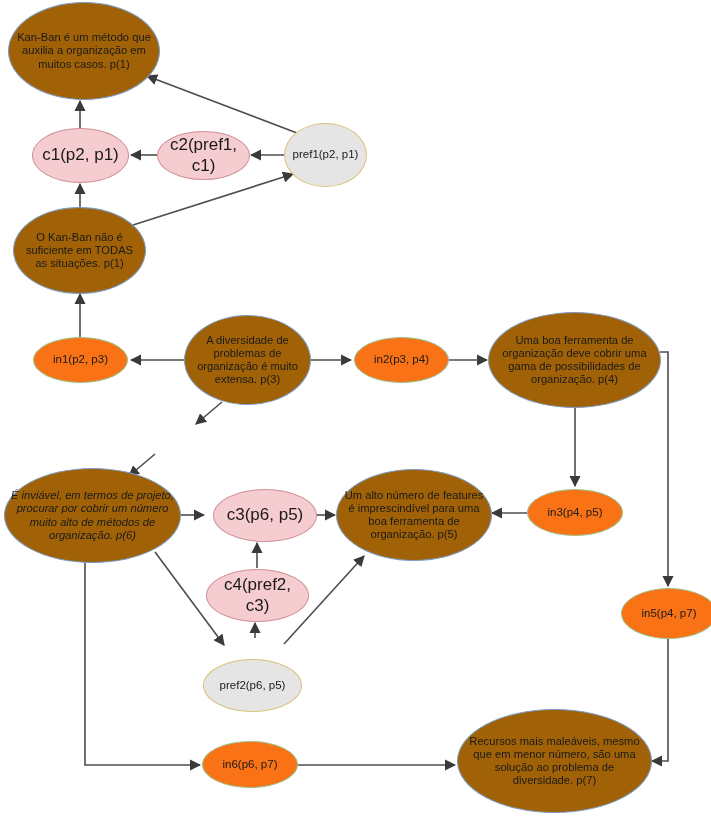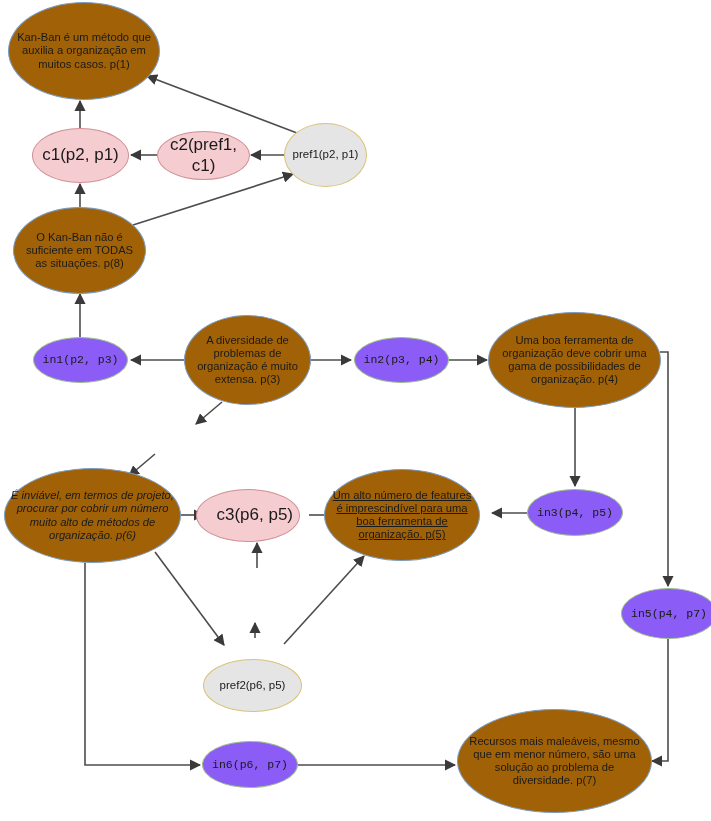--- a/index.html
+++ b/index.html
@@ -18,21 +18,21 @@
     box-sizing:border-box;
     border-radius:50%;
     border:1px solid #888;
     color:#1a1a1a;
     line-height:1.18;
     padding:2px 6px;
   }
   .node span{display:block;width:100%;}
   .prop{background:#a16207;border-color:#7a9cc6;font-size:11.2px;}
   .conflict{background:#f5ccd0;border-color:#cf9196;font-size:17px;}
-  .incomp{background:#8b5cf6;border-color:#9dc08a;font-size:11.5px;font-family:Liberation Mono, monospace;}
+  .incomp{background:#f97316;border-color:#9dc08a;font-size:11.5px;}
   .pref{background:#e5e5e5;border-color:#d8c377;font-size:11.5px;}
 </style>
 </head>
 <body>
 
 <div id="canvas">
 
   <svg id="edges" xmlns="http://www.w3.org/2000/svg">
     <defs>
       <marker id="ah" viewBox="0 0 10 10" refX="9" refY="5" markerWidth="7" markerHeight="7" orient="auto-start-reverse">
@@ -101,21 +101,21 @@
 
   <div class="node conflict" style="left:157px;top:131px;width:93px;height:49px;">
     <span>c2(pref1, c1)</span>
   </div>
 
   <div class="node pref" style="left:284px;top:123px;width:83px;height:64px;">
     <span>pref1(p2, p1)</span>
   </div>
 
   <div class="node prop" style="left:13px;top:207px;width:133px;height:87px;">
-    <span>O Kan-Ban não é suficiente em TODAS as situações. p(8)</span>
+    <span>O Kan-Ban não é suficiente em TODAS as situações. p(1)</span>
   </div>
 
   <div class="node incomp" style="left:33px;top:337px;width:95px;height:46px;">
     <span>in1(p2, p3)</span>
   </div>
 
   <div class="node prop" style="left:184px;top:315px;width:127px;height:90px;">
     <span>A diversidade de problemas de organização é muito extensa. p(3)</span>
   </div>
 
@@ -125,32 +125,35 @@
 
   <div class="node prop" style="left:488px;top:312px;width:173px;height:96px;">
     <span>Uma boa ferramenta de organização deve cobrir uma gama de possibilidades de organização. p(4)</span>
   </div>
 
 
   <div class="node prop" style="left:4px;top:468px;width:177px;height:95px;font-style:italic;">
     <span>É inviável, em termos de projeto, procurar por cobrir um número muito alto de métodos de organização. p(6)</span>
   </div>
 
-  <div class="node conflict" style="left:196px;top:489px;width:104px;height:53px;text-align:right;">
+  <div class="node conflict" style="left:213px;top:489px;width:104px;height:53px;">
     <span>c3(p6, p5)</span>
   </div>
 
-  <div class="node prop" style="left:324px;top:469px;width:156px;height:92px;text-decoration:underline;">
+  <div class="node prop" style="left:336px;top:469px;width:156px;height:92px;">
     <span>Um alto número de features é imprescindível para uma boa ferramenta de organização. p(5)</span>
   </div>
 
   <div class="node incomp" style="left:527px;top:489px;width:96px;height:47px;">
     <span>in3(p4, p5)</span>
   </div>
 
+  <div class="node conflict" style="left:206px;top:569px;width:103px;height:53px;">
+    <span>c4(pref2, c3)</span>
+  </div>
 
   <div class="node pref" style="left:203px;top:659px;width:99px;height:53px;">
     <span>pref2(p6, p5)</span>
   </div>
 
   <div class="node incomp" style="left:621px;top:588px;width:96px;height:51px;">
     <span>in5(p4, p7)</span>
   </div>
 
   <div class="node incomp" style="left:202px;top:741px;width:96px;height:47px;">

